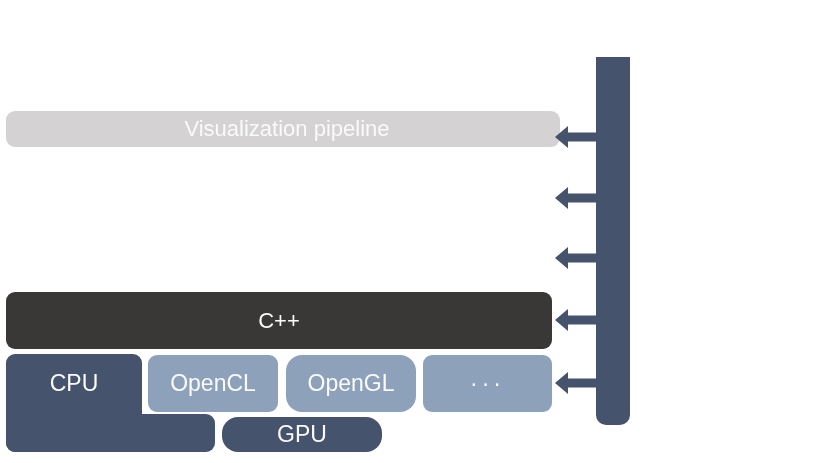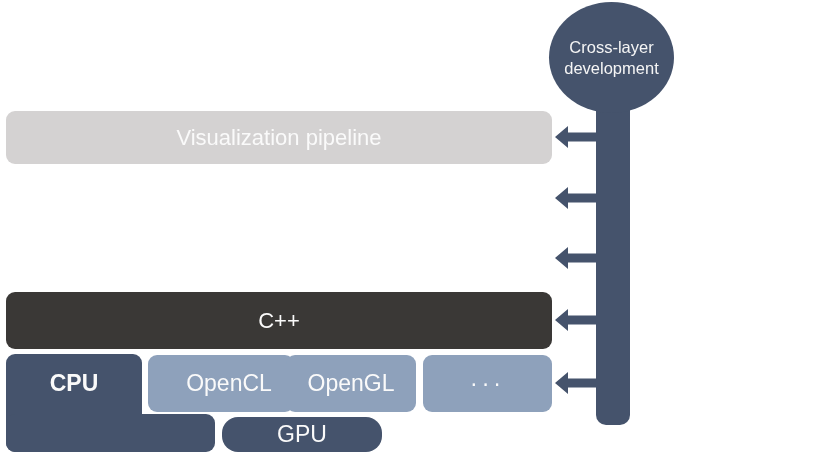--- a/index.html
+++ b/index.html
@@ -15,41 +15,41 @@
     position: absolute;
     left: 6px;
     width: 546px;
     border-radius: 9px;
     display: flex;
     align-items: center;
     justify-content: center;
     color: #fafafa;
     font-size: 22px;
   }
-  .layer-1 { top: 111px; height: 53px; background: #d4d2d2; }
+  .layer-1 { top: 111px; height: 36px; background: #d4d2d2; padding-left: 8px; }
   .layer-2 { top: 170px; height: 56px; background: #aca9a8; }
   .layer-3 { top: 231px; height: 55px; background: #767372; }
   .layer-4 { top: 292px; height: 57px; background: #3a3836; }
 
   .hwbox {
     position: absolute;
     border-radius: 9px;
     display: flex;
     align-items: center;
     justify-content: center;
     color: #fafafa;
     font-size: 23px;
   }
   .cpu-main  { left: 6px;   top: 354px; width: 136px; height: 98px; background: #45536c; }
   .cpu-ext   { left: 6px;   top: 414px; width: 209px; height: 38px; background: #45536c; }
   .cpu-label { position: absolute; left: 6px; top: 354px; width: 136px; height: 58px;
                display: flex; align-items: center; justify-content: center;
-               color: #fafafa; font-size: 23px; font-weight: bold; }
-  .opencl { left: 148px; top: 355px; width: 130px; height: 57px; background: #8ea1bb; padding-left: 16px; }
-  .opengl { left: 286px; top: 355px; width: 130px; height: 57px; background: #8ea1bb; }
+               color: #fafafa; font-size: 23px; }
+  .opencl { left: 148px; top: 355px; width: 130px; height: 57px; background: #8ea1bb; }
+  .opengl { left: 286px; top: 355px; width: 130px; height: 57px; background: #8ea1bb; border-radius: 16px; }
   .more   { left: 423px; top: 355px; width: 129px; height: 57px; background: #8ea1bb; letter-spacing: 4px; }
   .gpu    { left: 222px; top: 417px; width: 160px; height: 35px; background: #45536c; border-radius: 16px; }
 
   .cross-bar {
     position: absolute;
     left: 596px; top: 57px;
     width: 34px; height: 368px;
     background: #45536c;
     border-radius: 0 0 10px 10px;
   }
@@ -105,24 +105,20 @@
     <span>OpenGL</span>
   </div>
   <div class="hwbox more">
     <span>···</span>
   </div>
   <div class="hwbox gpu">
     <span>GPU</span>
   </div>
 
   <div class="cross-bar"></div>
-  <div class="cross-circle">
-    <span>Cross-layer</span>
-    <span>development</span>
-  </div>
 
   <div class="arrow a1">
     <svg width="42" height="24" viewBox="0 0 42 24">
         <polygon points="0,12 13,1 13,7.5 42,7.5 42,16.5 13,16.5 13,23" fill="#45536c"></polygon>
       </svg>
   </div>
   <div class="arrow a2">
     <svg width="42" height="24" viewBox="0 0 42 24">
         <polygon points="0,12 13,1 13,7.5 42,7.5 42,16.5 13,16.5 13,23" fill="#45536c"></polygon>
       </svg>

